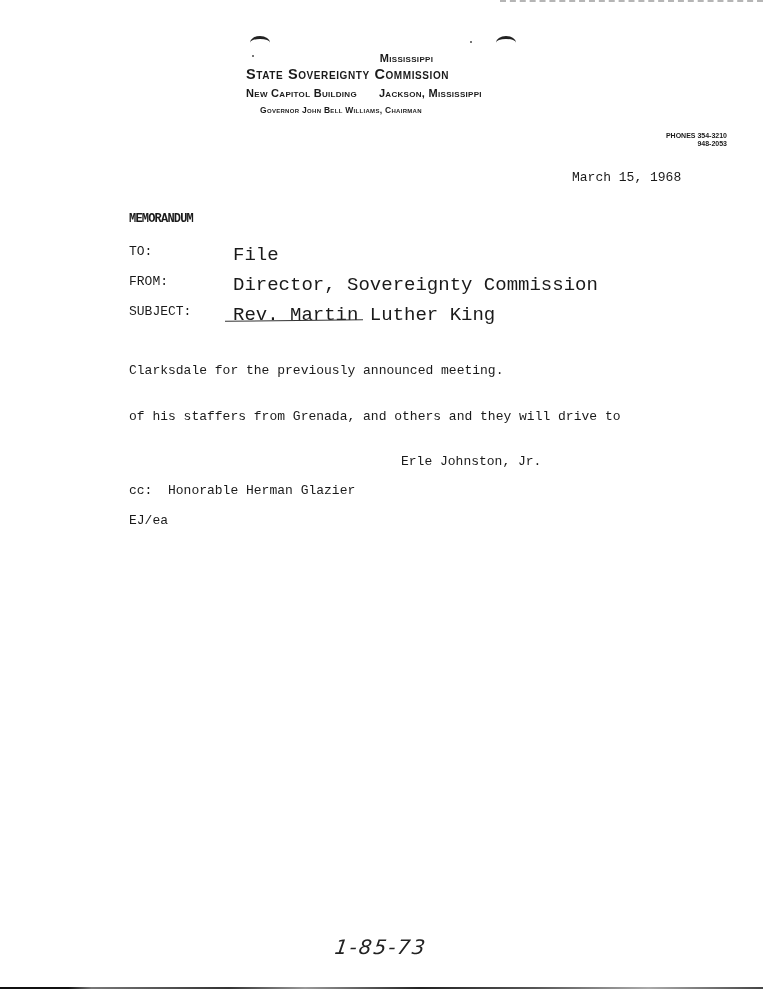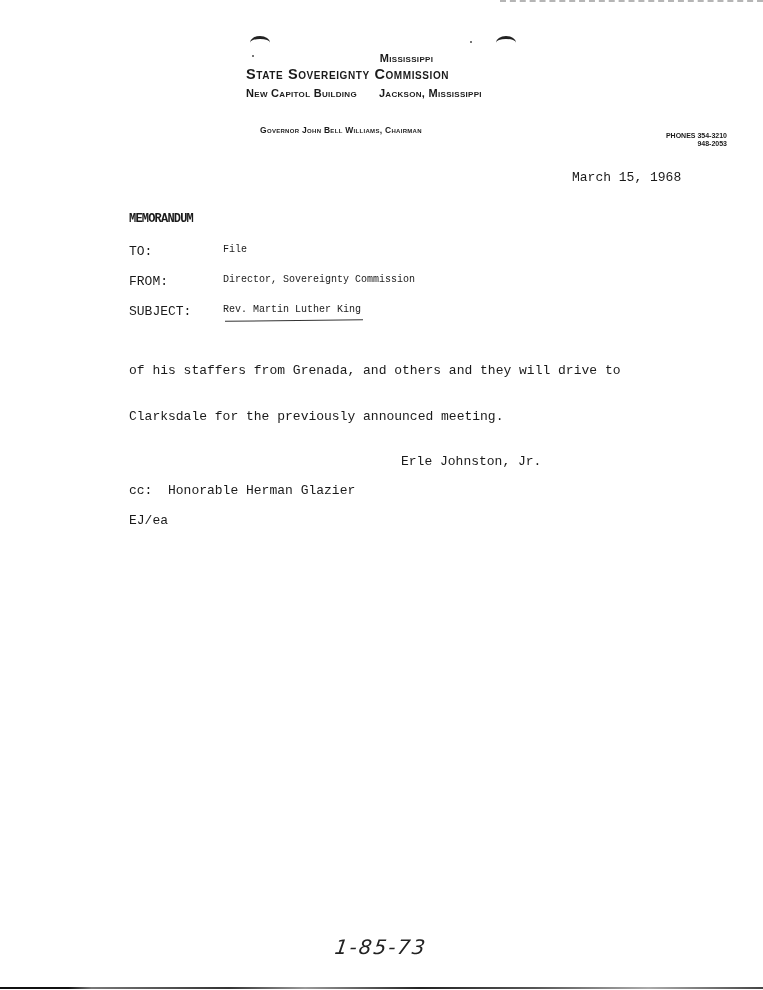--- a/index.html
+++ b/index.html
@@ -16,27 +16,27 @@
       border-top: 2px dashed #b5b5b5;
     }
     .arc {
       width: 20px; height: 10px; border-top: 3px solid #222; border-radius: 50% 50% 0 0;
     }
     .lh-state { left: 0; width: 763px; top: 52px; text-align: center; font-size: 11px; letter-spacing: 0.3px; }
     .lh-state span { margin-left: 50px; }
     .lh-name { left: 246px; top: 66px; font-size: 14.5px; letter-spacing: 0.6px; white-space: nowrap; }
     .lh-addr { left: 246px; top: 87px; font-size: 11px; letter-spacing: 0.3px; white-space: nowrap; }
     .lh-addr .gap { display: inline-block; width: 22px; }
-    .lh-gov { left: 260px; top: 105px; font-size: 8.5px; letter-spacing: 0.3px; white-space: nowrap; margin-top: 20px; }
+    .lh-gov { left: 260px; top: 105px; font-size: 8.5px; letter-spacing: 0.3px; white-space: nowrap; }
     .phones { right: 36px; top: 132px; font-size: 7px; text-align: right; line-height: 8px; }
 
     .date { left: 555px; top: 170px; font-size: 13px; }
     .memo-title { left: 112px; top: 212px; font-size: 12px; letter-spacing: -0.8px; font-weight: bold; }
     .hdr-label { left: 112px; font-size: 13px; }
-    .hdr-value { left: 206px; font-size: 10px; }
+    .hdr-value { left: 216px; font-size: 19px; }
     .underline-stroke {
       left: 225px; top: 320px; width: 138px; height: 0;
       border-top: 1.5px solid #333; transform: rotate(-0.6deg);
     }
     .body-text {
       left: 112px; top: 333px; width: 540px; font-size: 13px; line-height: 15.2px;
       white-space: pre;
     }
     .signature { left: 384px; top: 454px; font-size: 13px; }
     .cc { left: 112px; top: 483px; font-size: 13px; white-space: pre; }
@@ -80,22 +80,22 @@
 <div class="abs mono hdr-value" style="top:244px;">File</div>
 
 <div class="abs mono hdr-label" style="top:274px;">FROM:</div>
 <div class="abs mono hdr-value" style="top:274px;">Director, Sovereignty Commission</div>
 
 <div class="abs mono hdr-label" style="top:304px;">SUBJECT:</div>
 <div class="abs mono hdr-value" style="top:304px;text-align:right;">Rev. Martin Luther King</div>
 <div class="abs underline-stroke"></div>
 
 <div class="abs mono body-text">
+  <div>Clarksdale for the previously announced meeting.</div>
   <div>of his staffers from Grenada, and others and they will drive to</div>
-  <div>Clarksdale for the previously announced meeting.</div>
 </div>
 
 <div class="abs mono signature">Erle Johnston, Jr.</div>
 <div class="abs mono cc">cc:  Honorable Herman Glazier</div>
 <div class="abs mono initials">EJ/ea</div>
 
 <div class="abs handwritten">1-85-73</div>
 
 <div class="abs bottom-rule"></div>
 

